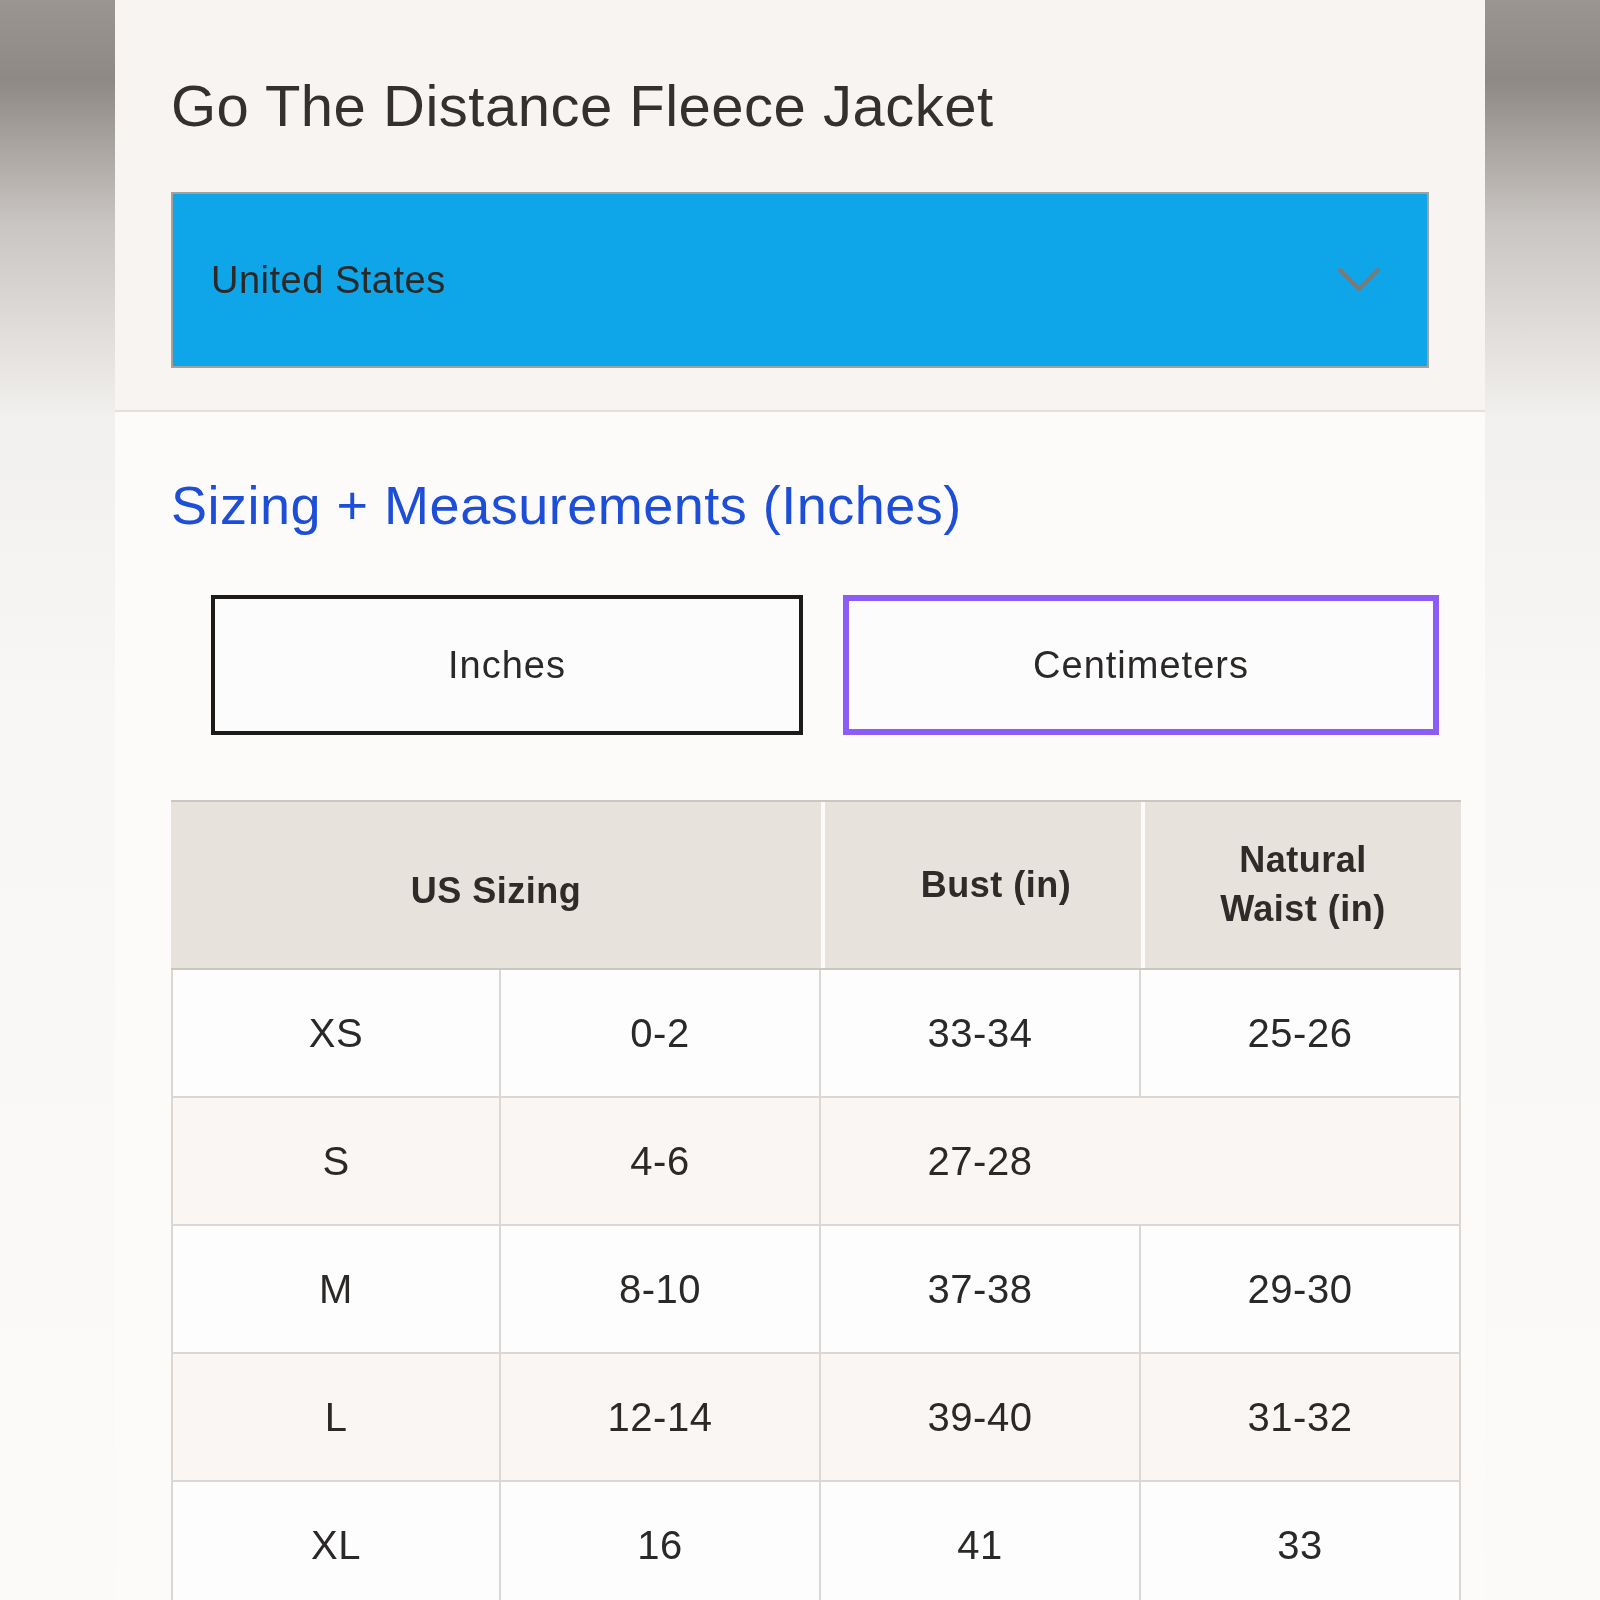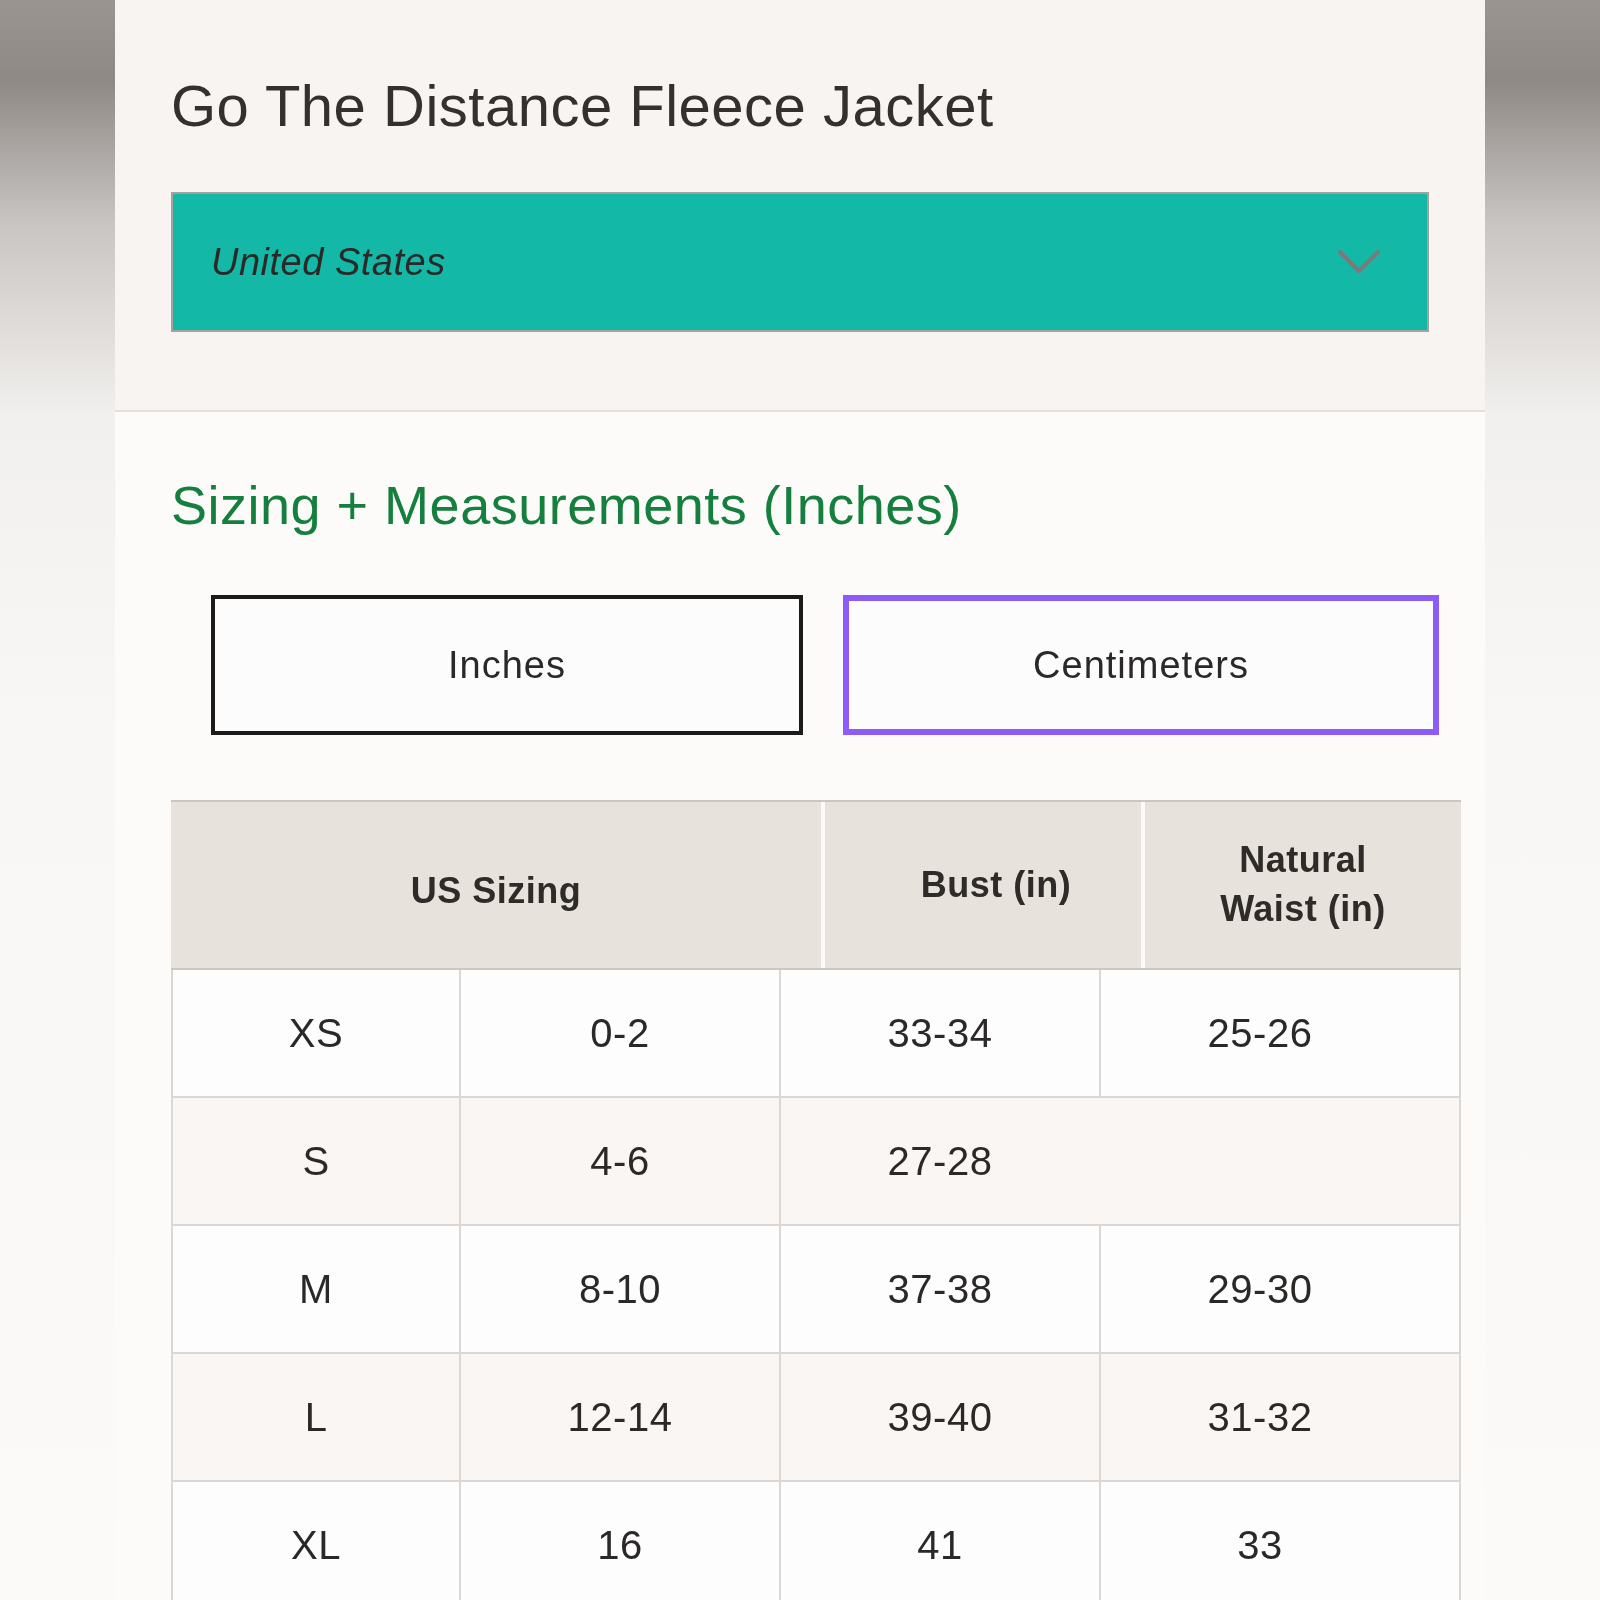--- a/index.html
+++ b/index.html
@@ -31,27 +31,26 @@
     position: absolute;
     left: 56px; top: 72px;
     font-size: 58px;
     font-weight: 300;
     letter-spacing: 0.5px;
     color: #34302d;
   }
   .select-box {
     position: absolute;
     left: 56px; top: 192px;
-    width: 1258px; height: 140px;
-    background: #14b8a6;
+    width: 1258px; height: 176px;
+    background: #0ea5e9;
     border: 2px solid #a5a19d;
     display: flex;
     align-items: center;
     cursor: pointer;
-    font-style: italic;
   }
   .select-value {
     margin-left: 38px;
     font-size: 38px;
     letter-spacing: 0.5px;
     color: #2b2927;
   }
   .select-chevron {
     position: absolute;
     right: 46px;
@@ -64,21 +63,21 @@
     top: 412px; left: 0;
     width: 100%; height: 1188px;
     background: #fcfbfa;
   }
   .section-heading {
     position: absolute;
     left: 56px; top: 62px;
     font-size: 54px;
     font-weight: 300;
     letter-spacing: 0.5px;
-    color: #15803d;
+    color: #1d4ed8;
   }
   .unit-toggle {
     position: absolute;
     left: 56px; top: 183px;
     width: 1268px; height: 140px;
     display: flex;
     gap: 40px;
   }
   .toggle-btn {
     flex: 1;
@@ -136,21 +135,21 @@
     display: flex;
     align-items: center;
     justify-content: center;
     font-size: 40px;
     font-weight: 400;
     letter-spacing: 0.5px;
     color: #2b2927;
     border-left: 2px solid #dcd7d3;
   }
   .td:first-child { border-left: none; }
-  .td-size  { width: 286px; }
+  .td-size  { width: 326px; }
   .td-us    { width: 320px; }
   .td-bust  { width: 320px; }
   .td-waist { width: 320px; }
 </style>
 </head>
 <body>
 
 <div class="content">
 
   <div class="top-section">

